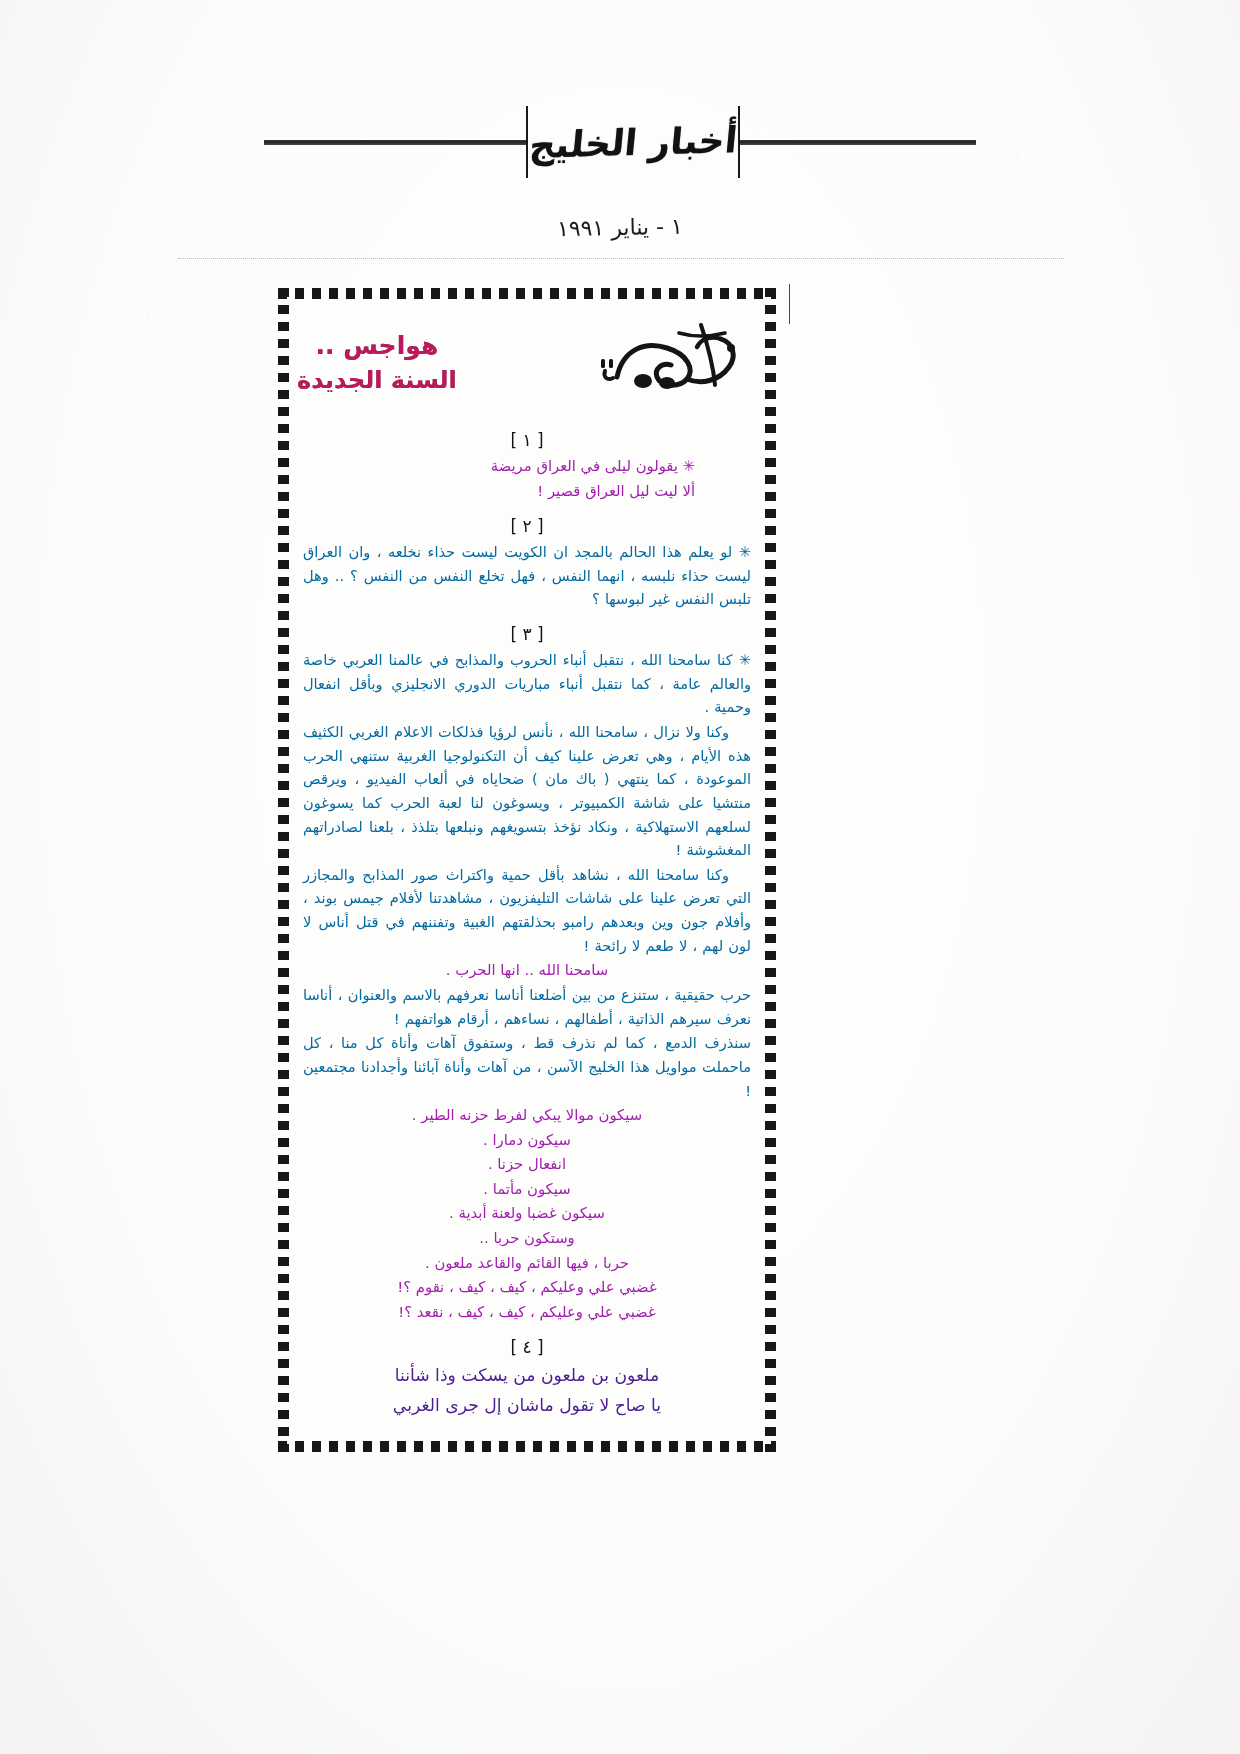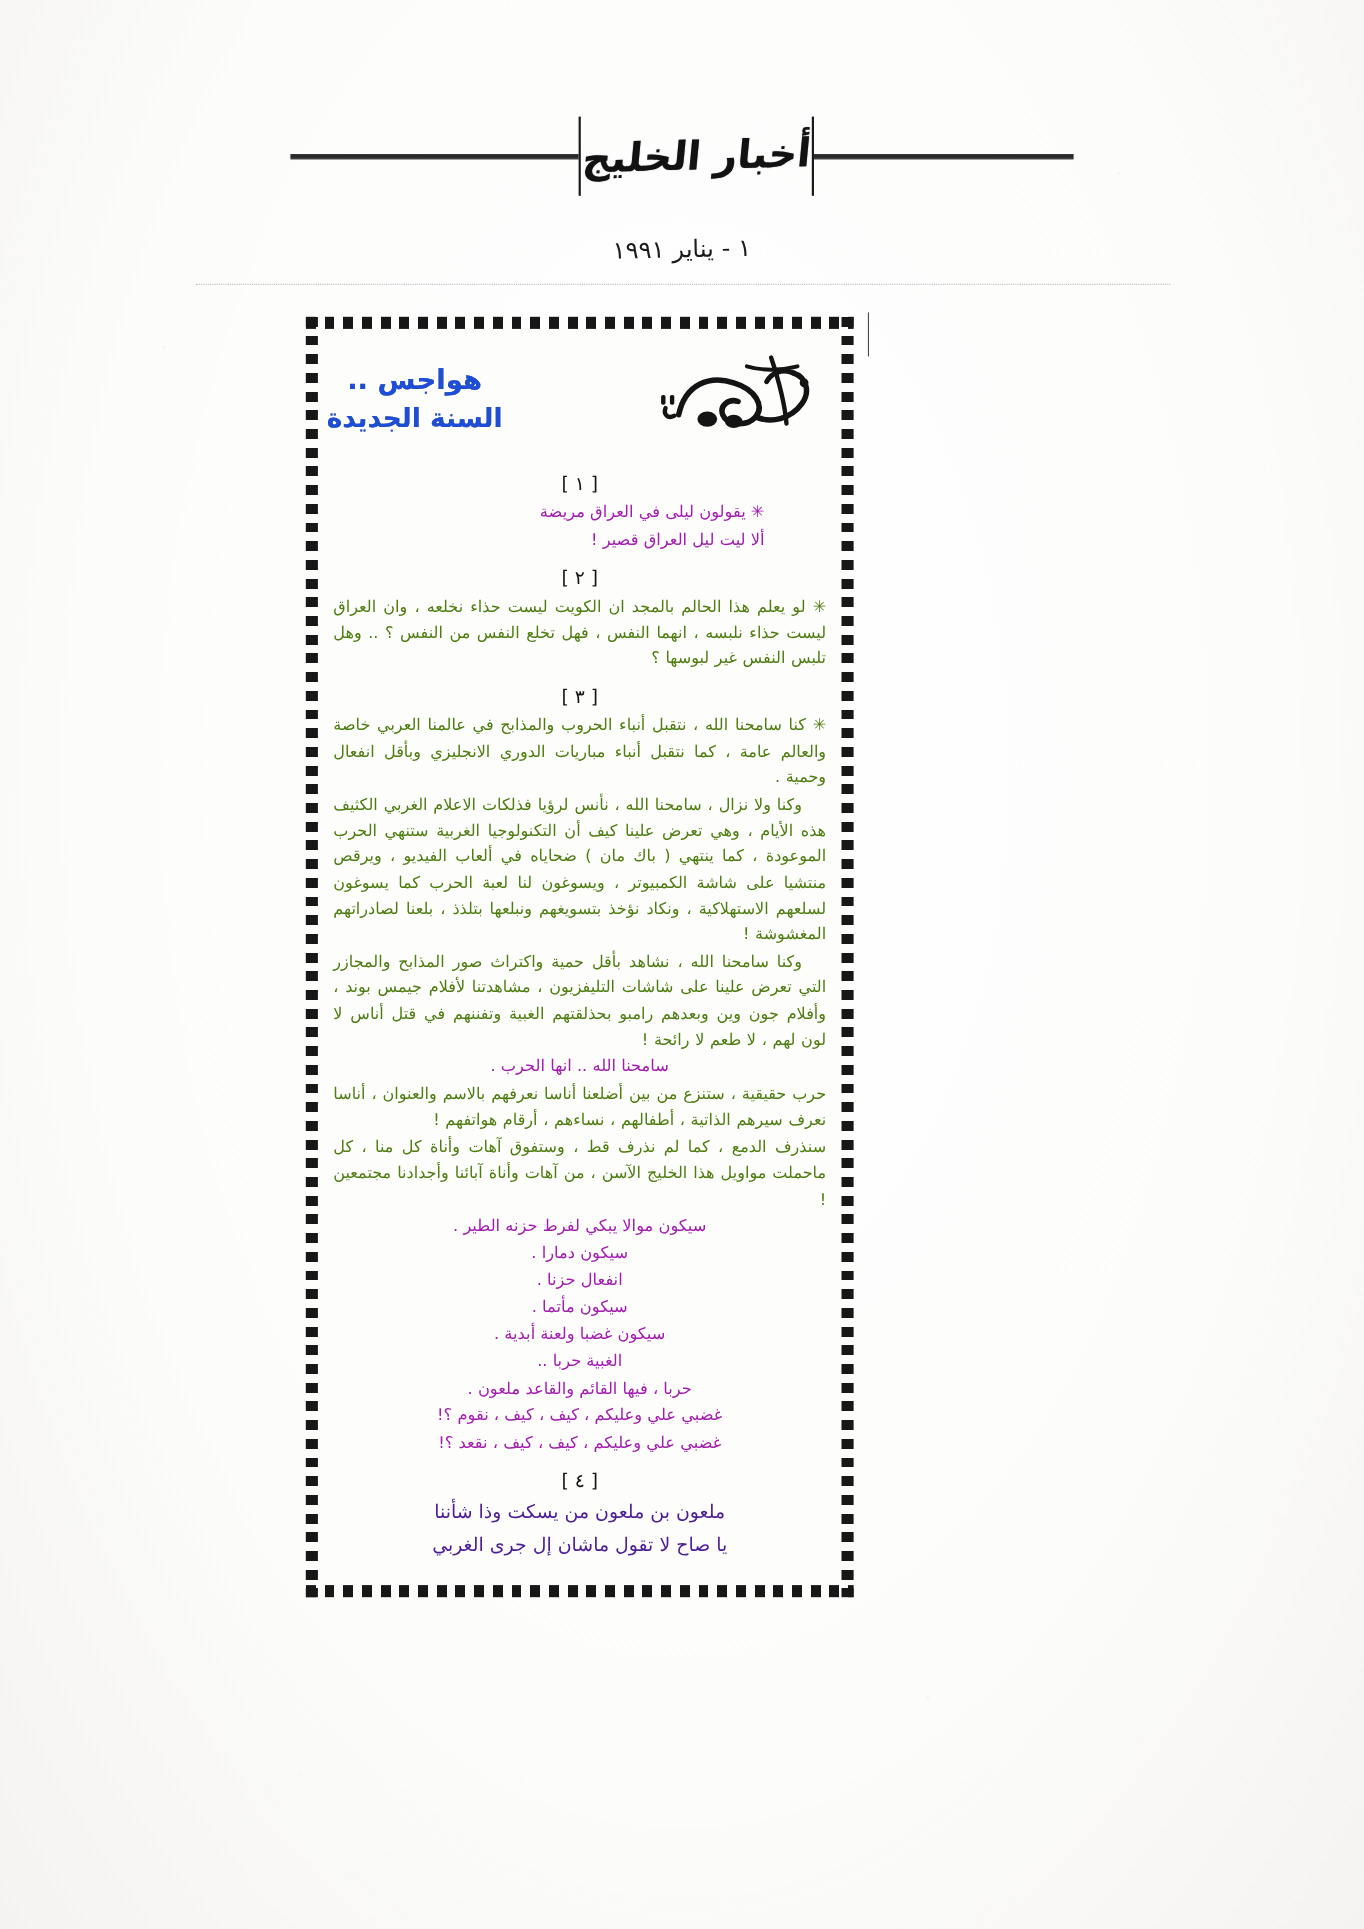--- a/index.html
+++ b/index.html
@@ -119,21 +119,21 @@
     margin-top:-4px;
   }
   .logo svg{display:block;}
   .headline{
     text-align:center;
     padding-top:10px;
     margin-right:4px;
   }
   .headline-l1,.headline-l2{
     font-size:25px;font-weight:700;
-    color:#1d4ed8;
+    color:#be185d;
     line-height:1.38;
     white-space:nowrap;
     text-shadow:0 0 .6px rgba(0,0,0,.55);
   }
   .headline-l2{font-size:24px;}
   
   .body{
     padding:16px 10px 0 10px;
     direction:rtl;
   }
@@ -143,21 +143,21 @@
     color:#141414;
     margin:13px 0 4px 0;
     letter-spacing:3px;
   }
   p.para{
     margin:0 0 1px 0;
     font-size:14.6px;
     line-height:1.62;
     text-align:justify;
     text-justify:inter-word;
-    color:#4d7c0f;
+    color:#0369a1;
     word-spacing:.5px;
   }
   p.para.indent{text-indent:22px;}
   p.verse{
     margin:0;
     font-size:14.8px;
     line-height:1.66;
     text-align:center;
     color:#a21caf;
   }
@@ -240,21 +240,21 @@
         <p class="para indent">وكنا سامحنا الله ، نشاهد بأقل حمية واكتراث صور المذابح والمجازر التي تعرض علينا على شاشات التليفزيون ، مشاهدتنا لأفلام جيمس بوند ، وأفلام جون وين وبعدهم رامبو بحذلقتهم الغبية وتفننهم في قتل أناس لا لون لهم ، لا طعم لا رائحة !</p>
 
         <p class="verse">سامحنا الله .. انها الحرب .</p>
         <p class="para">حرب حقيقية ، ستنزع من بين أضلعنا أناسا نعرفهم بالاسم والعنوان ، أناسا نعرف سيرهم الذاتية ، أطفالهم ، نساءهم ، أرقام هواتفهم !</p>
         <p class="para">سنذرف الدمع ، كما لم نذرف قط ، وستفوق آهات وأناة كل منا ، كل ماحملت مواويل هذا الخليج الآسن ، من آهات وأناة آبائنا وأجدادنا مجتمعين !</p>
         <p class="verse">سيكون موالا يبكي لفرط حزنه الطير .</p>
         <p class="verse">سيكون دمارا .</p>
         <p class="verse">انفعال حزنا .</p>
         <p class="verse">سيكون مأتما .</p>
         <p class="verse">سيكون غضبا ولعنة أبدية .</p>
-        <p class="verse">الغبية حربا ..</p>
+        <p class="verse">وستكون حربا ..</p>
         <p class="verse">حربا ، فيها القائم والقاعد ملعون .</p>
         <p class="verse">غضبي علي وعليكم ، كيف ، كيف ، نقوم ؟!</p>
         <p class="verse">غضبي علي وعليكم ، كيف ، كيف ، نقعد ؟!</p>
 
         <div class="sec-num">[ ٤ ]</div>
         <div class="block-c">
           <p class="verse4">ملعون بن ملعون من يسكت وذا شأننا</p>
           <p class="verse4">يا صاح لا تقول ماشان إل جرى الغربي</p>
 
         </div>

